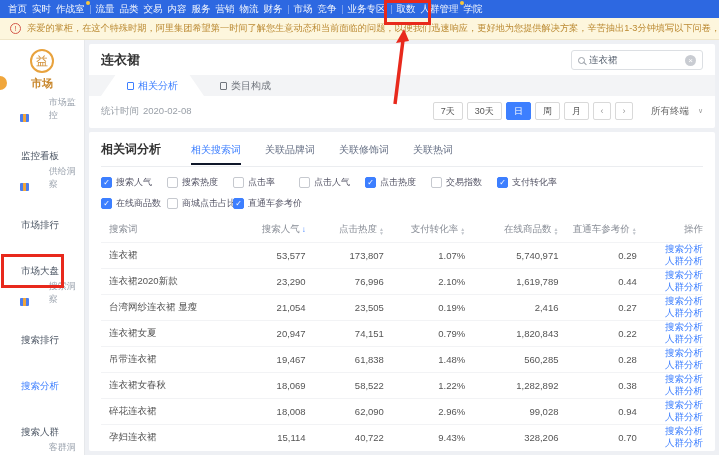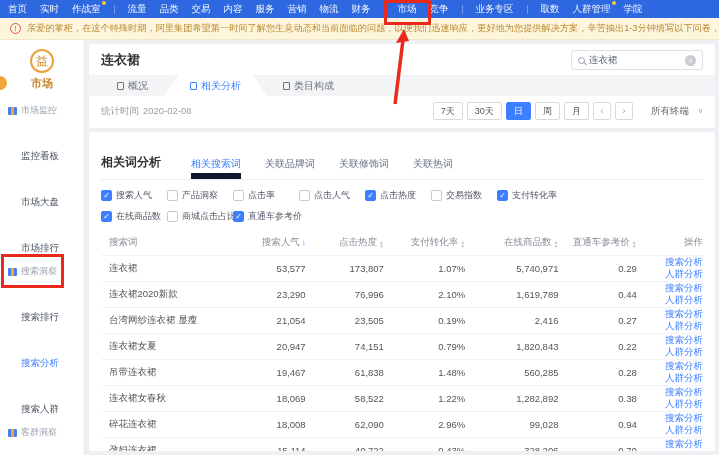--- a/index.html
+++ b/index.html
@@ -5,21 +5,21 @@
   * { margin:0; padding:0; box-sizing:border-box; }
   html,body { width:719px; height:455px; }
   body {
     position:relative; overflow:hidden; background:#eef0f4;
     font-family:"Liberation Sans","DejaVu Sans",sans-serif;
     -webkit-font-smoothing:antialiased;
   }
   
   .topnav {
     height:18px; background:#2d68e1; display:flex; align-items:center;
-    padding:0 8px; gap:13px; font-size:9.5px; color:rgba(255,255,255,.95);
+    padding:0 8px; gap:5px; font-size:9.5px; color:rgba(255,255,255,.95);
     white-space:nowrap;
   }
   .nav-item { cursor:pointer; position:relative; }
   .nav-item.dot::after {
     content:''; position:absolute; top:-2px; right:-5px; width:4px; height:4px;
     border-radius:50%; background:#f7c73c;
   }
   .nav-divider { width:1px; height:9px; background:rgba(255,255,255,.35); }
   
   .notice {
@@ -39,22 +39,22 @@
     flex:0 0 auto; position:relative;
   }
   .logo-block { padding-top:9px; text-align:center; }
   .logo-circle {
     width:24px; height:24px; margin:0 auto; border:2px solid #e8a23d;
     border-radius:50%; color:#d2913a; font-size:12px; line-height:21px;
   }
   .logo-label { margin-top:3px; font-size:11px; font-weight:bold; color:#c9882e; }
   .side-menu { margin-top:8px; }
   .side-group {
-    height:23px; display:flex; align-items:center; gap:4px;
-    padding-left:8px; font-size:9px; color:#9aa2ad;
+    height:23px; display:flex; align-items:flex-end; gap:20px;
+    padding-left:20px; font-size:9px; color:#9aa2ad;
   }
   .grp-ic {
     width:9px; height:8px; border-radius:1px;
     background:linear-gradient(90deg,#4a7df0 34%,#f0a63c 34% 66%,#4a7df0 66%);
   }
   .side-item {
     height:23px; display:flex; align-items:center; padding-left:21px;
     font-size:9.5px; color:#4b5563; cursor:pointer;margin-top:23px;
   }
   .side-item.selected { color:#3d7fff; }
@@ -95,24 +95,24 @@
     height:18px; min-width:18px; padding:0 7px; display:flex; align-items:center; justify-content:center;
     border:1px solid #d9d9d9; border-radius:2px; background:#fff; color:#555;
     font-size:9px; cursor:pointer;
   }
   .btn.active { background:#3d7fff; border-color:#3d7fff; color:#fff; }
   .btn.sq { padding:0 5px; color:#999; }
   .terminal { margin-left:14px; color:#666; font-size:9.5px; display:flex; align-items:center; gap:9px; cursor:pointer; }
   .terminal .caret { font-size:7px; color:#999; }
   
   .section-card { flex:1; padding:0 12px; overflow:hidden; }
-  .section-head { display:flex; align-items:flex-end; padding-top:9px; border-bottom:1px solid #ebedf0;margin-top:13px; }
+  .section-head { display:flex; align-items:center; padding-top:9px; border-bottom:1px solid #ebedf0; }
   .section-title { font-size:12px; font-weight:bold; color:#333; margin-right:30px; padding-bottom:8px; }
   .sub-tab { font-size:10px; color:#667085; margin-right:24px; padding-bottom:8px; cursor:pointer; }
-  .sub-tab.active { color:#3d7fff; border-bottom:6px solid #0f172a; padding-bottom:0; }
+  .sub-tab.active { color:#3d7fff; border-bottom:2px solid #0f172a; padding-bottom:0; }
   .filters { padding:9px 0 0; }
   .filter-row { display:flex; margin-bottom:8px; }
   .filter { width:66px; display:flex; align-items:center; gap:4px; font-size:9px; color:#556; white-space:nowrap; cursor:pointer; }
   .cb {
     width:11px; height:11px; border:1px solid #c6c9cf; border-radius:2px; background:#fff;
     color:#fff; font-size:8px; line-height:10px; text-align:center; flex:0 0 auto;
   }
   .cb.checked { background:#3d7fff; border-color:#3d7fff; }
   
   table { width:100%; border-collapse:collapse; table-layout:fixed; }
@@ -166,22 +166,26 @@
     <div class="logo-block">
       <div class="logo-circle">益</div>
       <div class="logo-label">市场</div>
     </div>
     <div class="side-menu">
         <div class="side-group">
           <span class="grp-ic"></span>
           <span>市场监控</span>
         </div>
         <div class="side-item">监控看板</div>
+        <div class="side-group">
+          <span class="grp-ic"></span>
+          <span>供给洞察</span>
+        </div>
+        <div class="side-item">市场排行</div>
         <div class="side-item">市场大盘</div>
-        <div class="side-item">市场排行</div>
         <div class="side-group">
           <span class="grp-ic"></span>
           <span>搜索洞察</span>
         </div>
         <div class="side-item">搜索排行</div>
         <div class="side-item selected" id="side-highlight">搜索分析</div>
         <div class="side-item">搜索人群</div>
         <div class="side-group">
           <span class="grp-ic"></span>
           <span>客群洞察</span>
@@ -197,24 +201,20 @@
     <div class="card">
       <div class="title-row">
         <span class="page-title">连衣裙</span>
         <span class="search-box">
           <span class="mag"></span>
           <input value="连衣裙" style="">
           <span class="clear-ic">×</span>
         </span>
       </div>
       <div class="tabs-strip">
-          <span class="tab">
-            <span class="doc-ic"></span>
-            <span>概况</span>
-          </span>
           <span class="tab active">
             <span class="doc-ic"></span>
             <span>相关分析</span>
           </span>
           <span class="tab">
             <span class="doc-ic"></span>
             <span>类目构成</span>
           </span>
         </div>
       <div class="stats-row">
@@ -249,21 +249,21 @@
           </span>
       </div>
       <div class="filters">
         <div class="filter-row" id="frow1">
             <label class="filter">
               <span class="cb checked">✓</span>
               <span>搜索人气</span>
             </label>
             <label class="filter">
               <span class="cb"></span>
-              <span>产品洞察</span>
+              <span>搜索热度</span>
             </label>
             <label class="filter">
               <span class="cb"></span>
               <span>点击率</span>
             </label>
             <label class="filter">
               <span class="cb"></span>
               <span>点击人气</span>
             </label>
             <label class="filter">

